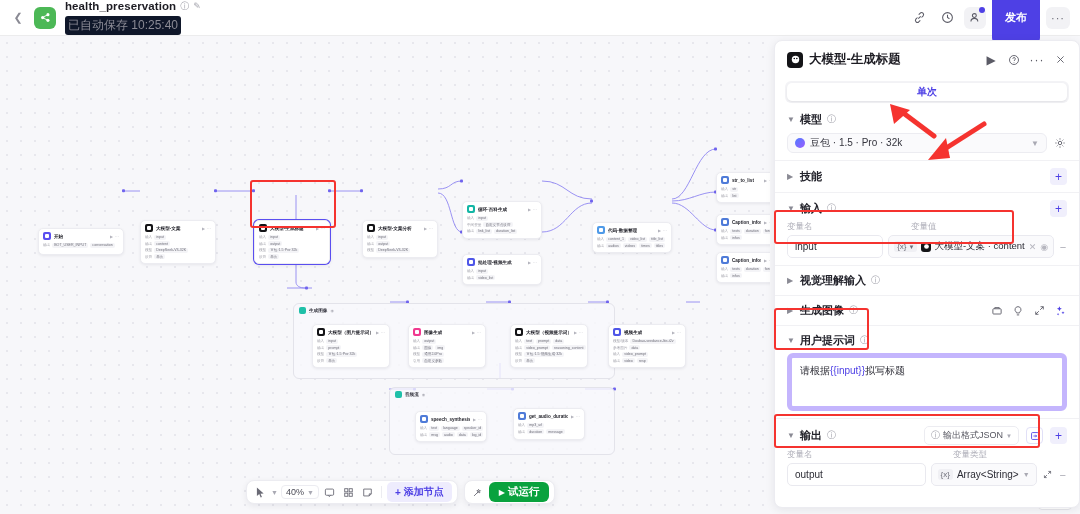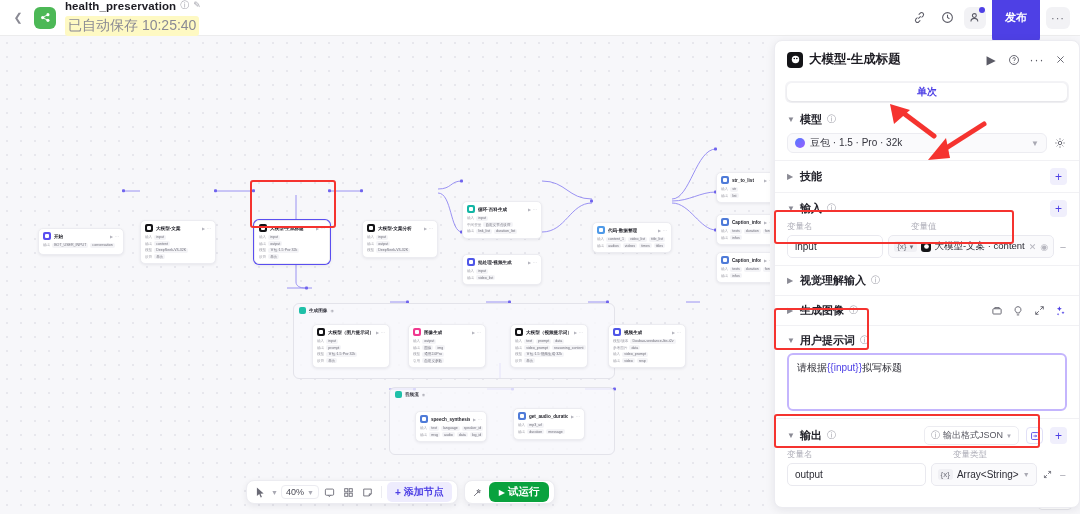--- a/index.html
+++ b/index.html
@@ -26,21 +26,21 @@
     width: 22px; height: 22px; border-radius: 6px; background: #4cb856;
     margin-left: 8px; display: flex; align-items: center; justify-content: center;
     flex: none;
   }
   .app-logo svg { display: block; }
   .title-wrap { margin-left: 9px; display: flex; flex-direction: column; justify-content: center; }
   .title-row { display: flex; align-items: center; gap: 4px; }
   .app-title { font-size: 11.5px; font-weight: bold; color: #1d1c23; letter-spacing: .1px; }
   .ti { color: #a2a2ab; font-size: 9px; line-height: 1; }
   .save-badge {
-    margin-top: 4px; font-size: 14px; color: #8a8a94; background: #fef9c3;
+    margin-top: 4px; font-size: 12px; color: #8a8a94; background: #0f172a;
     border-radius: 3px; padding: 1px 3px; align-self: flex-start;
   }
   .topbar-right { margin-left: auto; display: flex; align-items: center; gap: 6px; }
   .tb-icon {
     width: 22px; height: 22px; border-radius: 6px; display: flex;
     align-items: center; justify-content: center; color: #5b5b66; cursor: pointer;
     position: relative;
   }
   .tb-icon.soft { background: #f2f2f5; }
   .dot-badge {
@@ -212,21 +212,21 @@
   .type-tag {
     font-size: 8px; color: #6d6d78; background: #f0f0f4; border-radius: 3px;
     padding: 1px 3px; display: flex; align-items: center; gap: 2px; flex: none;
   }
   .ref-chip { display: flex; align-items: center; gap: 3px; font-size: 9.5px; color: #2c2c35; overflow: hidden; white-space: nowrap; }
   .ref-ico { width: 10px; height: 10px; border-radius: 3px; background: #141417; flex: none; display:flex;align-items:center;justify-content:center; }
   .mini-x { margin-left: auto; color: #b6b6bf; font-size: 9px; }
   .row-minus { color: #a9a9b3; font-size: 11px; width: 10px; text-align: center; cursor: pointer; }
 
   .ta-wrap {
-    margin-top: 5px; border: 2px solid #c4b5fd; border-radius: 6px; background: #fff;
+    margin-top: 5px; border: 5px solid #c4b5fd; border-radius: 6px; background: #fff;
     padding: 6px 8px; height: 58px;
   }
   .ta-text { font-size: 10px; color: #2c2c35; }
   .ta-text em { font-style: normal; color: #4e40e5; }
 
   .out-fmt {
     display: flex; align-items: center; gap: 3px; font-size: 9px; color: #55555f;
     border: 1px solid #ececf1; border-radius: 5px; padding: 2px 6px; cursor: pointer;
   }
   .type-select {

